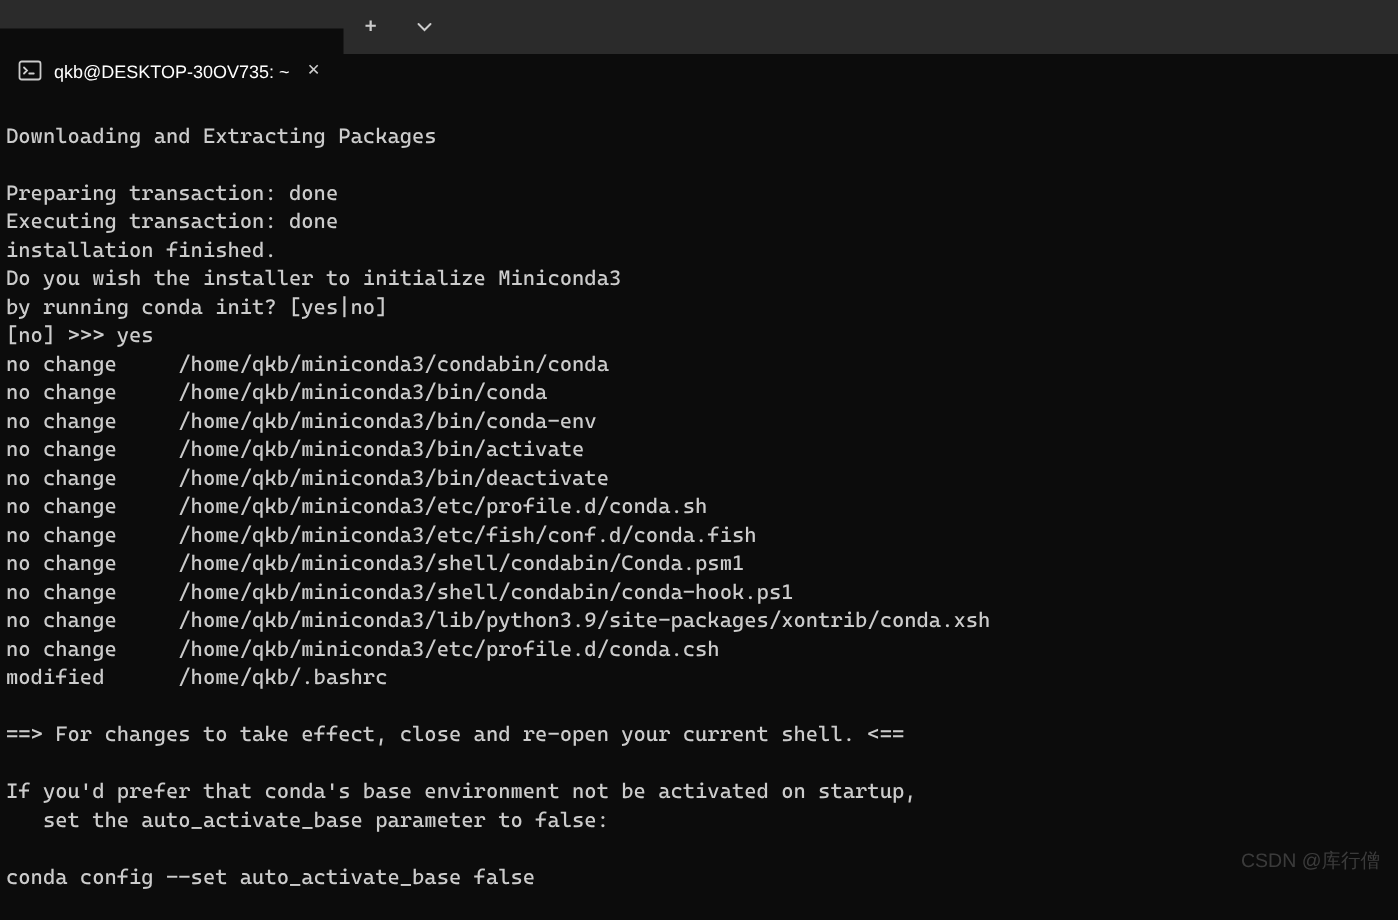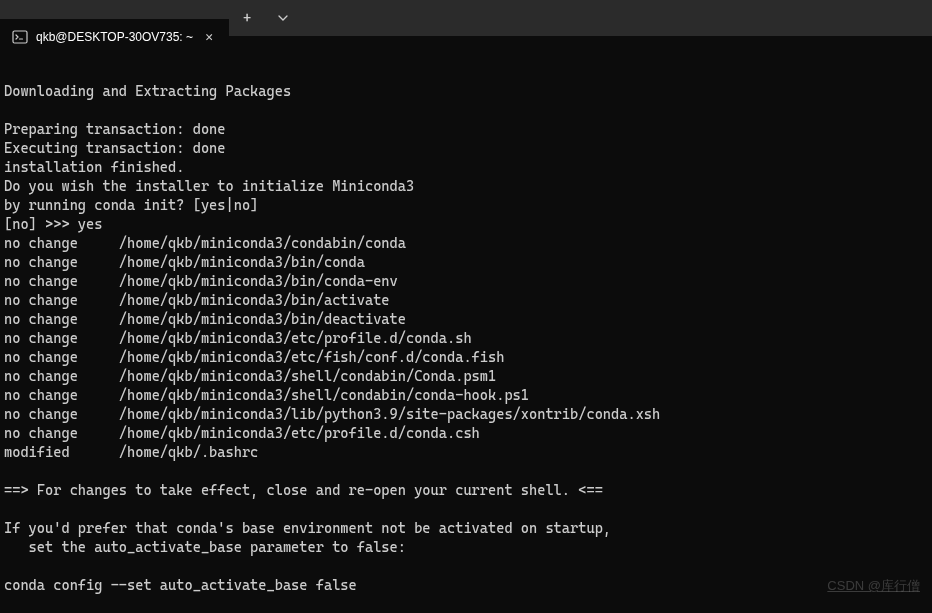--- a/index.html
+++ b/index.html
@@ -20,21 +20,21 @@
     .titlebar {
       height: 36px;
       background: #2b2b2b;
       display: flex;
       align-items: center;
     }
     .tab {
       height: 36px;
       background: #0c0c0c;
       display: flex;
-      align-items: center;
+      align-items: flex-end;
       padding: 0 12px;
       gap: 8px;
       min-width: 200px;
       position: relative;
       margin-top: 37px;
     }
     .tab-icon {
       width: 16px;
       height: 16px;
       display: flex;
@@ -81,26 +81,25 @@
       padding: 8px 4px;
       line-height: 19px;
       white-space: pre;
       font-family: 'Cascadia Mono', 'Consolas', monospace;
     }
     .terminal-line {
       white-space: pre;
     }
     .watermark {
       position: absolute;
-      bottom: 18px;
+      bottom: 30px;
       right: 12px;
       color: rgba(200, 200, 200, 0.25);
       font-family: sans-serif;
       font-size: 13px;
-      text-decoration: underline;
     }
   </style>
 </head>
 <body>
 
 <div class="titlebar">
   <div class="tab">
     <span class="tab-icon">
       <svg viewBox="0 0 16 16">
           <rect x="1" y="2" width="14" height="12" rx="1.5" fill="none" stroke="#ccc" stroke-width="1.2"></rect>

